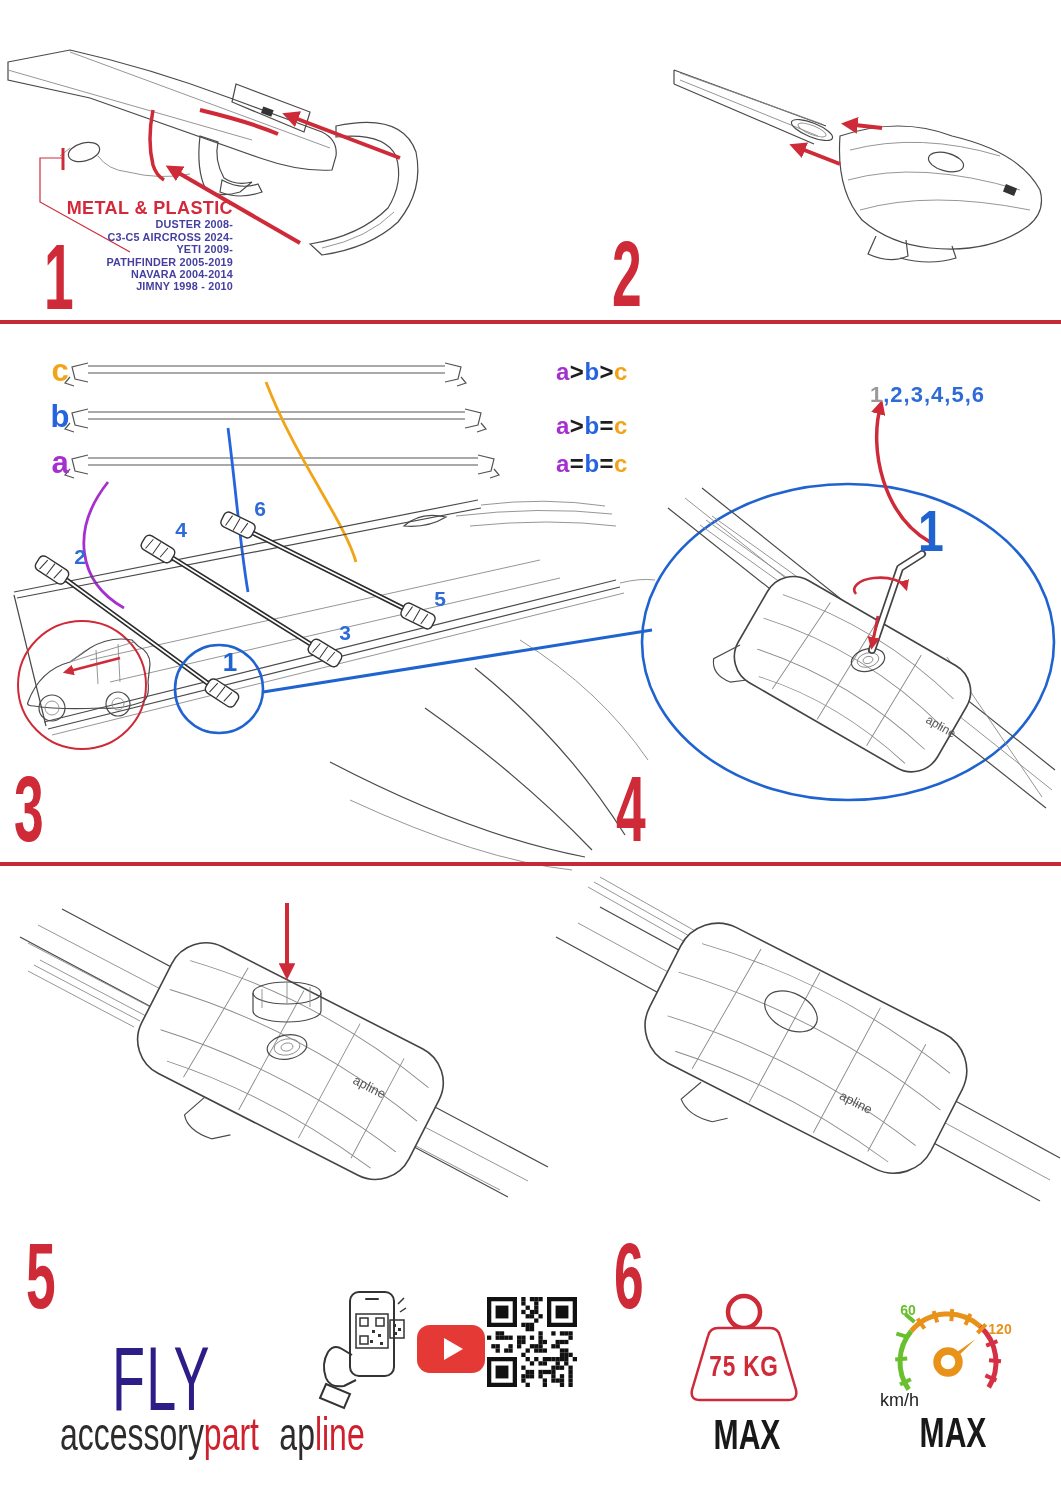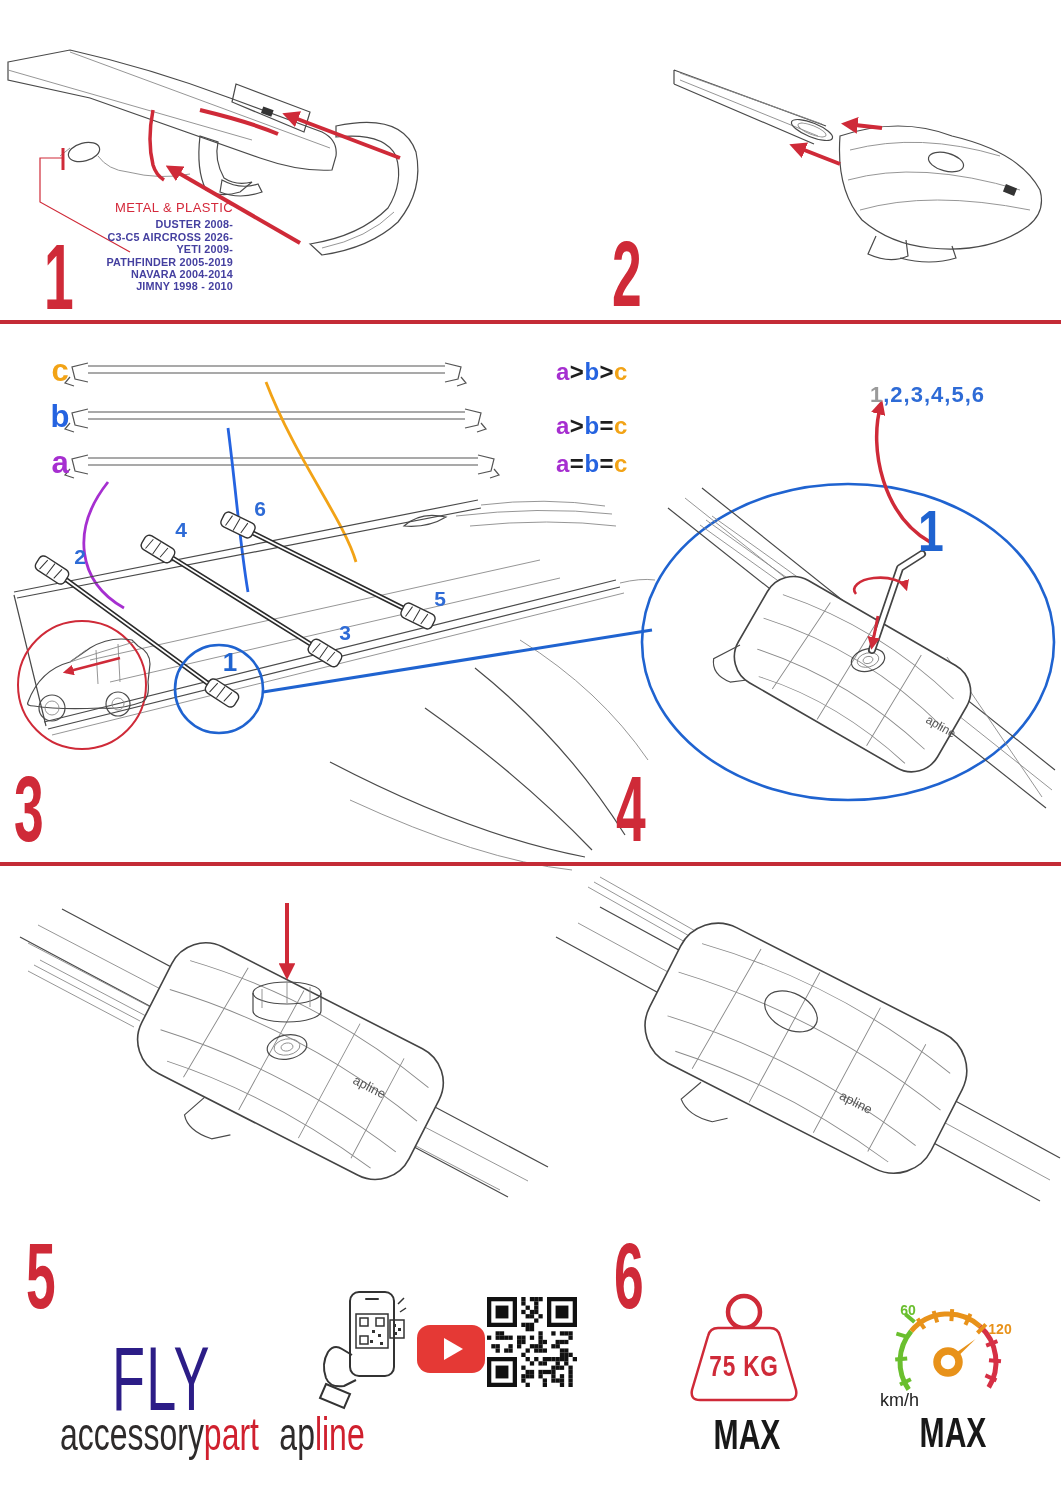--- a/index.html
+++ b/index.html
@@ -3,21 +3,21 @@
 <meta charset="utf-8">
 <style>
   html,body{margin:0;padding:0}
   body{width:1061px;height:1500px;position:relative;background:#fff;overflow:hidden;
        font-family:"Liberation Sans",sans-serif;}
   svg{position:absolute;overflow:visible}
   .bignum{position:absolute;color:#cf2a38;font-weight:700;font-size:92px;line-height:1;
           transform:scaleX(.58);transform-origin:left top}
   .divider{position:absolute;left:0;width:1061px;height:4px;background:#c42b36}
   .note{position:absolute;left:58px;top:202px;width:175px;text-align:right;line-height:12.4px}
-  .note .mat{color:#d4293b;font-size:13px;font-weight:400;letter-spacing:.4px;margin-bottom:4px}
+  .note .mat{color:#d4293b;font-size:18px;font-weight:700;letter-spacing:.4px;margin-bottom:4px}
   .note .mdl{color:#4540a0;font-size:10.8px;font-weight:700;letter-spacing:.2px}
   .formula{position:absolute;left:556px;font-size:24px;font-weight:700;letter-spacing:.5px}
   .fa{color:#a62fd0}.fb{color:#2563e0}.fc{color:#f2a316}.fo{color:#1d1d1d}
   .seq{position:absolute;left:870px;top:382px;font-size:22px;font-weight:600;letter-spacing:1px;white-space:nowrap}
   .seq .g{color:#9a9a9a}.seq .b{color:#2e6bd6}
   .callout1{position:absolute;left:918px;top:502px;font-size:58px;font-weight:700;color:#1f63d0;
             transform:scaleX(.8);transform-origin:left top;line-height:1}
   .fly{position:absolute;left:112px;top:1337px;font-size:90px;font-weight:500;color:#2c1d87;
        transform:scaleX(.6);transform-origin:left top;letter-spacing:2px;line-height:.95}
   .brandline{position:absolute;left:60px;top:1410px;font-size:47px;font-weight:500;
@@ -61,21 +61,21 @@
     <path class="red" stroke-width="3.5" d="M153 70 Q147 100 153 125 Q156 135 164 140"></path>
     <path class="red" stroke-width="4" marker-end="url(#mR)" d="M300 203 L170 128"></path>
     <path class="red" stroke-width="3" d="M63 108 L63 130"></path>
     <path class="red" stroke-width="1.2" d="M63 118 L40 118 L40 162 L130 212"></path>
   </g>
 </svg>
 
 <div class="note">
   <div class="mat">METAL &amp; PLASTIC</div>
   <div class="mdl">DUSTER 2008-</div>
-  <div class="mdl">C3-C5 AIRCROSS 2026-</div>
+  <div class="mdl">C3-C5 AIRCROSS 2024-</div>
   <div class="mdl">YETI 2009-</div>
   <div class="mdl">PATHFINDER 2005-2019</div>
   <div class="mdl">NAVARA 2004-2014</div>
   <div class="mdl">JIMNY 1998 - 2010</div>
 </div>
 
 <div class="bignum" style="left:44px;top:231px">1</div>
 
 <svg style="left:600px;top:40px" width="461" height="285" viewBox="0 0 461 285">
   <g>

